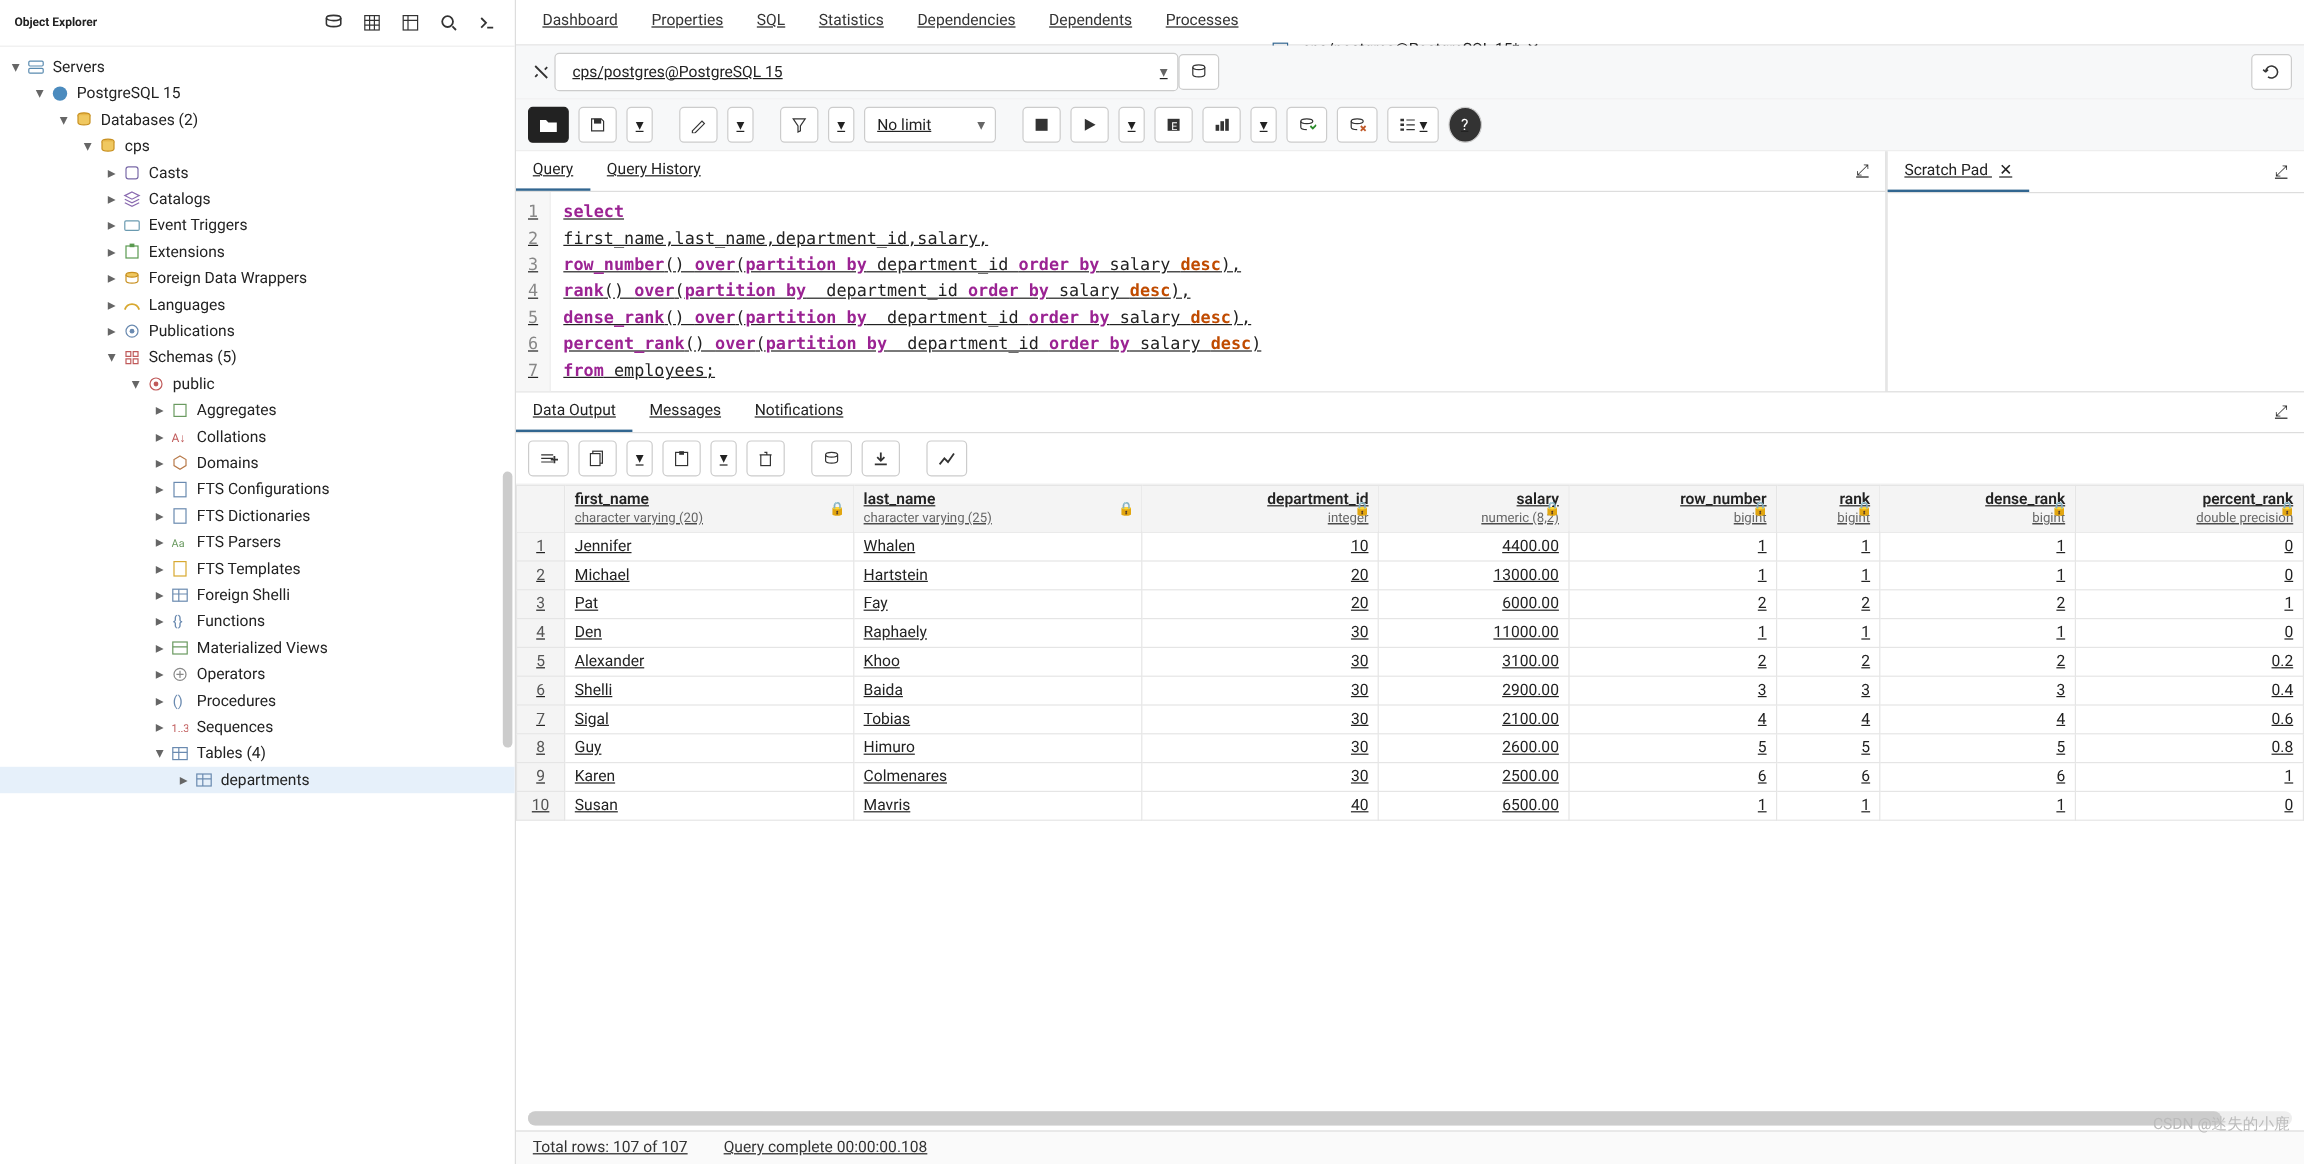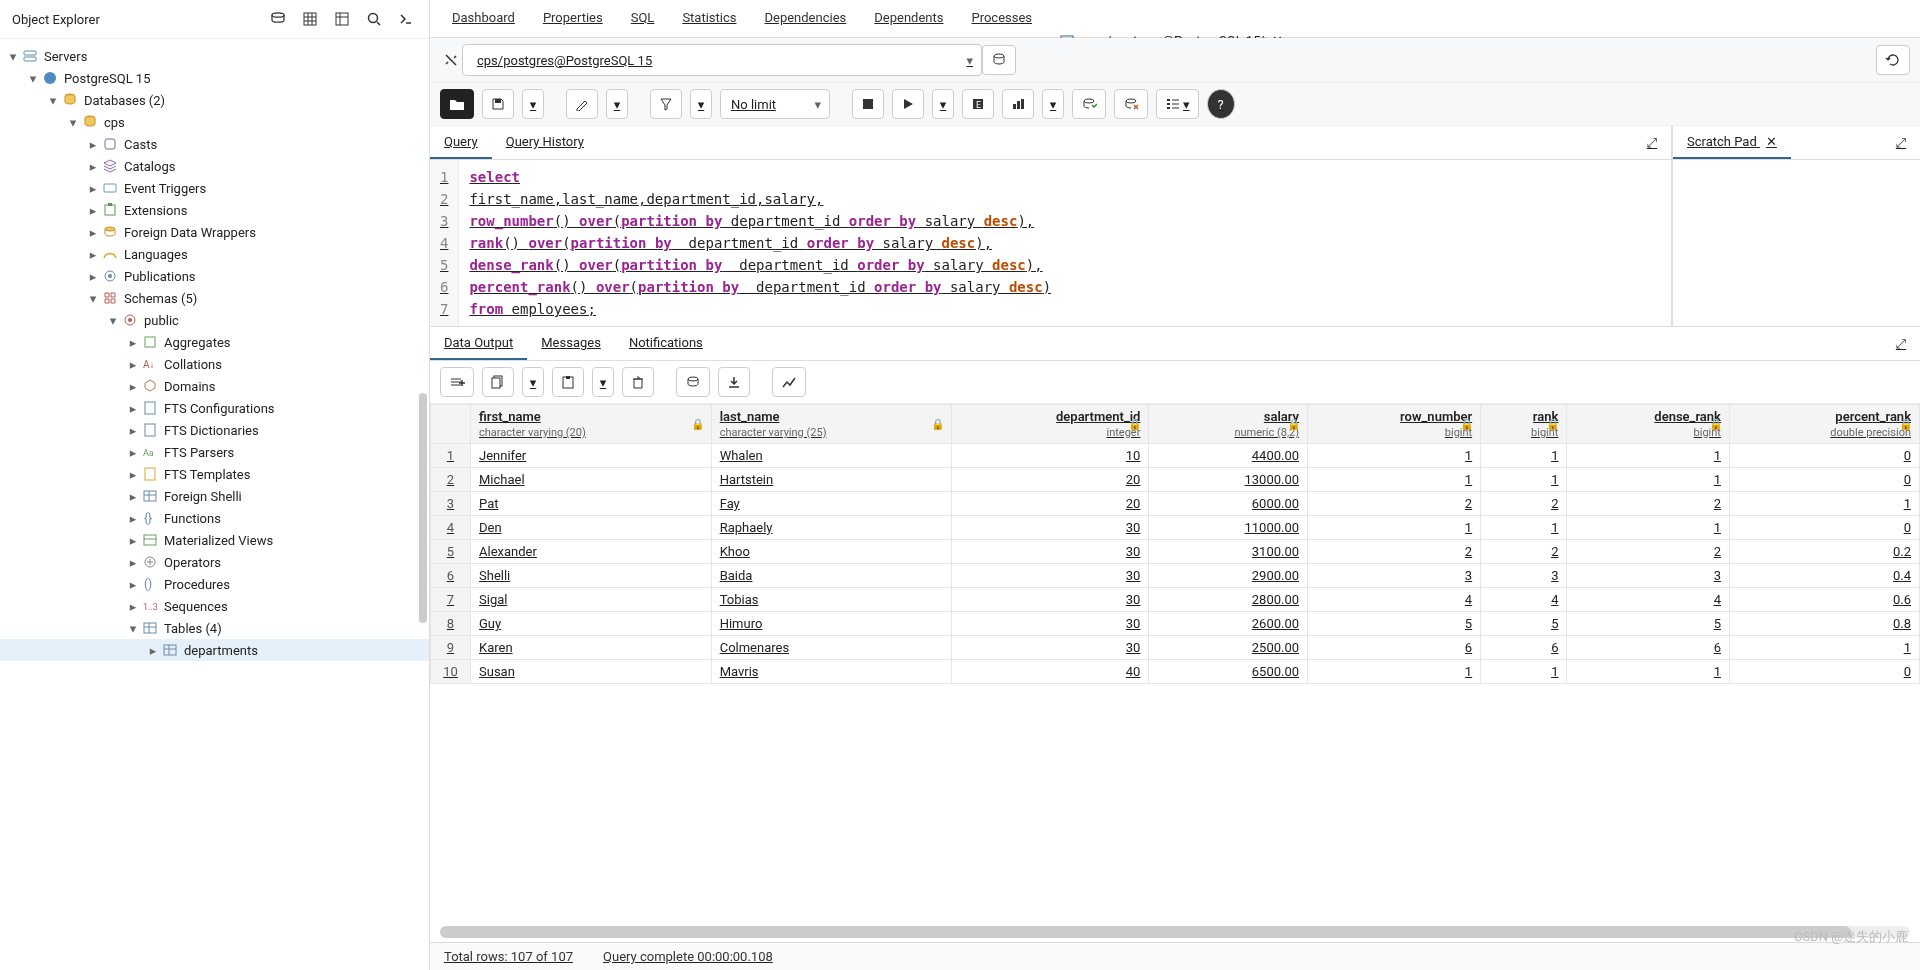--- a/index.html
+++ b/index.html
@@ -1,20 +1,20 @@
 <!DOCTYPE html>
 <html><head>
 <meta charset="utf-8">
 <style>
 * { box-sizing: border-box; margin: 0; padding: 0; }
 body { font-family: -apple-system, "Segoe UI", Roboto, sans-serif; font-size: 13px; color: #222; background: #fff; overflow: hidden; }
 .app { display: flex; height: 970px; width: 1920px; }
 .sidebar { width: 430px; border-right: 1px solid #ddd; display: flex; flex-direction: column; }
 .sidebar-header { display: flex; align-items: center; padding: 8px 12px; border-bottom: 1px solid #eee; }
-.sidebar-header-title { font-size: 13px; flex: 1; }
+.sidebar-header-title { font-size: 10px; flex: 1; font-weight: bold; }
 .sidebar-header-icons { display: flex; gap: 10px; }
 .iconbtn { width: 22px; height: 22px; display: inline-flex; align-items: center; justify-content: center; cursor: pointer; color: #333; }
 .tree { flex: 1; overflow-y: auto; padding: 6px 0; position: relative; }
 .tree-scrollbar { position: absolute; right: 2px; top: 38%; width: 8px; height: 230px; background: #ccc; border-radius: 4px; }
 .tree-row { display: flex; align-items: center; padding: 3px 6px; white-space: nowrap; cursor: default; }
 .tree-row.selected { background: #e6f0fa; }
 .chev { width: 14px; height: 14px; display: inline-flex; align-items: center; justify-content: center; margin-right: 2px; cursor: pointer; color: #666; }
 .node-icon { width: 16px; height: 16px; margin-right: 6px; display: inline-flex; align-items: center; justify-content: center; }
 .main { flex: 1; display: flex; flex-direction: column; min-width: 0; text-decoration: underline; }
 .tabs-bar { display: flex; align-items: center; border-bottom: 1px solid #ddd; padding: 0 8px; height: 38px; }
@@ -27,21 +27,21 @@
 .conn-select .txt { flex: 1; padding-left: 6px; }
 .conn-select .dd { color: #666; }
 .toolbar { display: flex; align-items: center; padding: 6px 10px; gap: 8px; background: #f7f8f9; border-bottom: 1px solid #eee; }
 .btn { height: 30px; min-width: 32px; border: 1px solid #ccc; border-radius: 4px; background: #fff; display: inline-flex; align-items: center; justify-content: center; padding: 0 8px; cursor: pointer; }
 .btn.dark { background: #222; color: #fff; border-color: #222; }
 .btn-caret { min-width: 22px; padding: 0 4px; }
 .toolbar-sel { height: 30px; border: 1px solid #ccc; border-radius: 4px; background: #fff; padding: 0 28px 0 10px; display: inline-flex; align-items: center; position: relative; min-width: 110px; }
 .toolbar-sel::after { content: "▾"; position: absolute; right: 8px; color: #666; }
 .query-area { display: flex; border-bottom: 1px solid #ddd; flex: 0 0 auto; }
 .query-left { flex: 1; display: flex; flex-direction: column; border-right: 1px solid #ddd; min-width: 0; }
-.scratch { width: 248px; border-left: 1px solid #ddd; }
+.scratch { width: 348px; border-left: 1px solid #ddd; }
 .subtab-row { display: flex; align-items: center; border-bottom: 1px solid #ddd; }
 .subtab { padding: 8px 14px; cursor: pointer; border-bottom: 2px solid transparent; }
 .subtab.active { border-bottom: 2px solid #326690; }
 .subtab-spacer { flex: 1; }
 .editor { display: flex; font-family: Consolas, Menlo, monospace; font-size: 14px; background: #fff; }
 .gutter { background: #f7f7f7; color: #888; text-align: right; padding: 6px 10px; border-right: 1px solid #eee; user-select: none; }
 .gutter div { line-height: 22px; }
 .code { padding: 6px 10px; white-space: pre; line-height: 22px; }
 .kw { color: #9b2393; font-weight: bold; }
 .kw2 { color: #c04b00; font-weight: bold; }
@@ -660,21 +660,21 @@
                 <td class="num">3</td>
                 <td class="num">3</td>
                 <td class="num">3</td>
                 <td class="num">0.4</td>
               </tr>
               <tr>
                 <td class="rownum">7</td>
                 <td>Sigal</td>
                 <td>Tobias</td>
                 <td class="num">30</td>
-                <td class="num">2800.00</td>
+                <td class="num">2100.00</td>
                 <td class="num">4</td>
                 <td class="num">4</td>
                 <td class="num">4</td>
                 <td class="num">0.6</td>
               </tr>
               <tr>
                 <td class="rownum">8</td>
                 <td>Guy</td>
                 <td>Himuro</td>
                 <td class="num">30</td>

